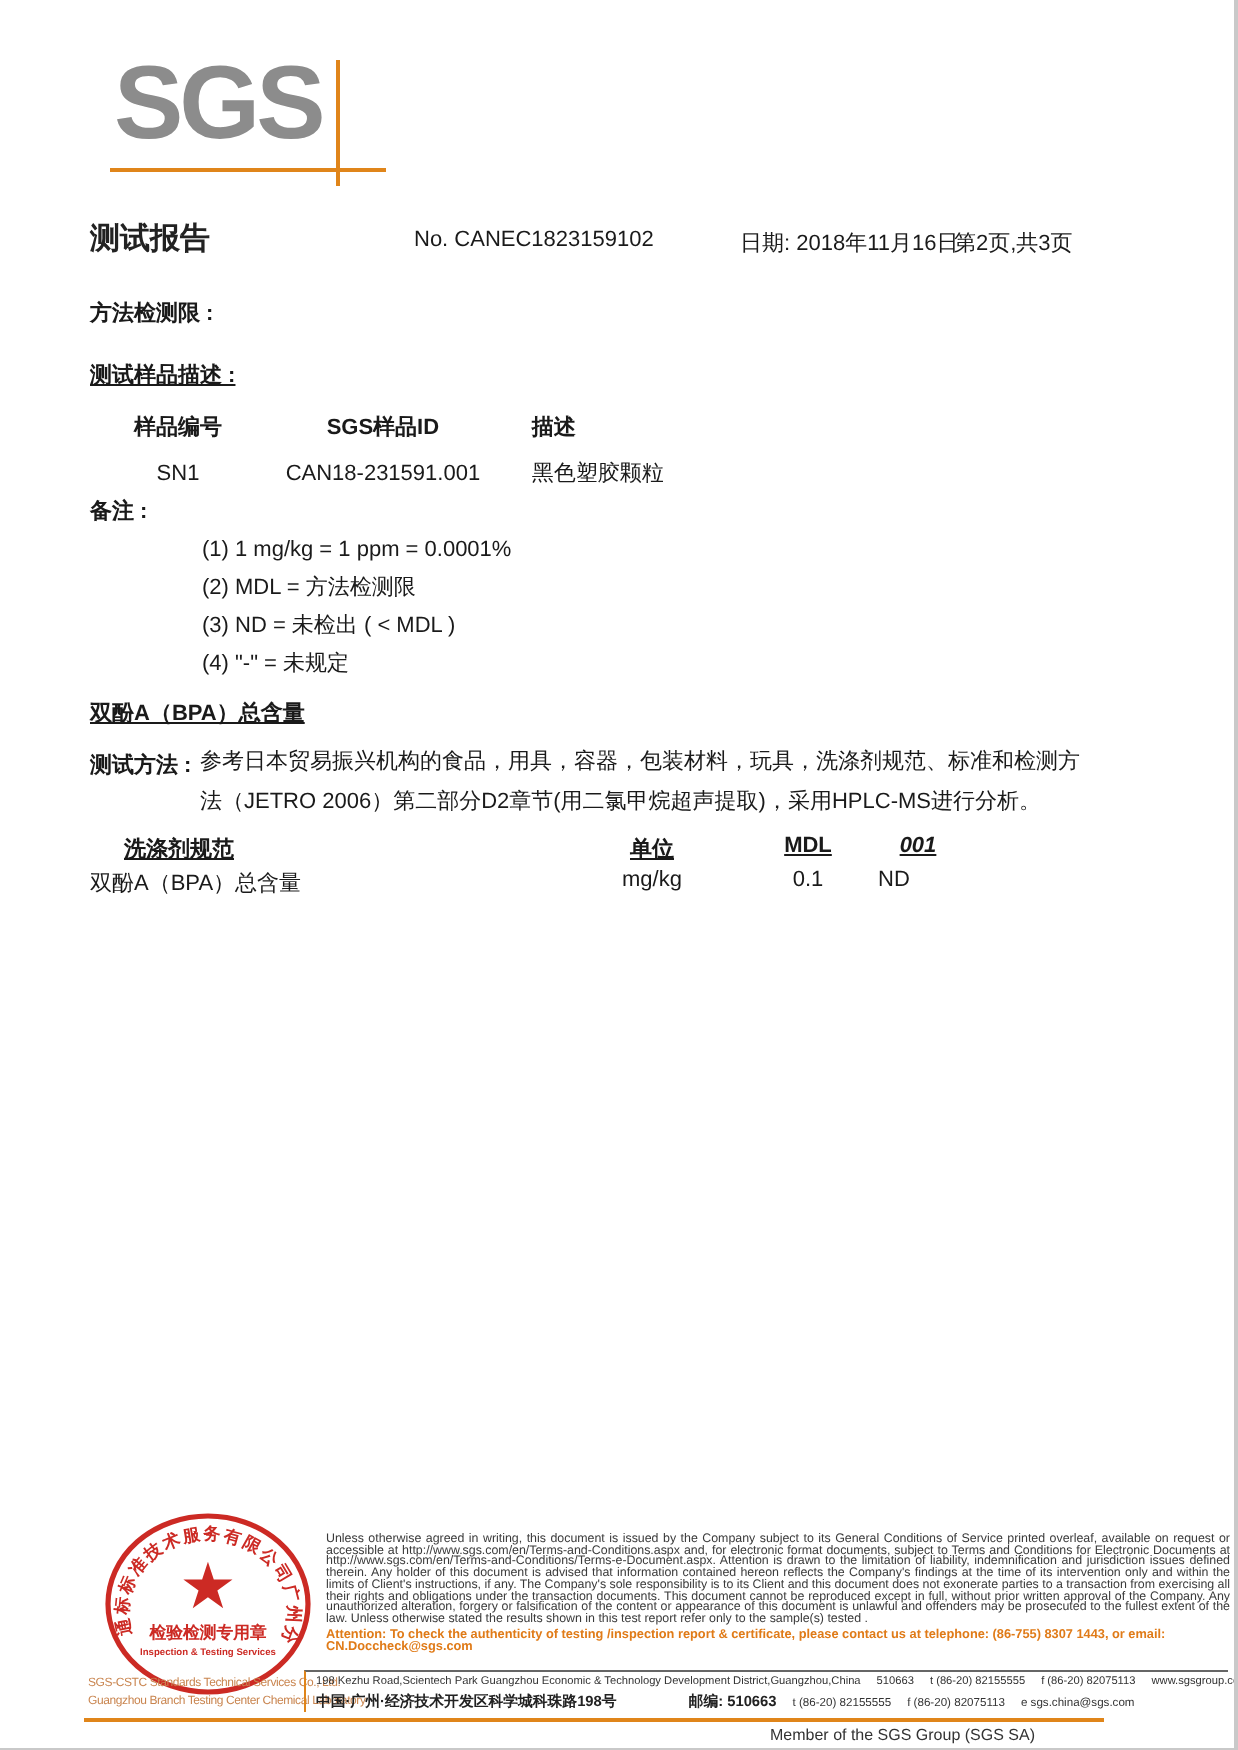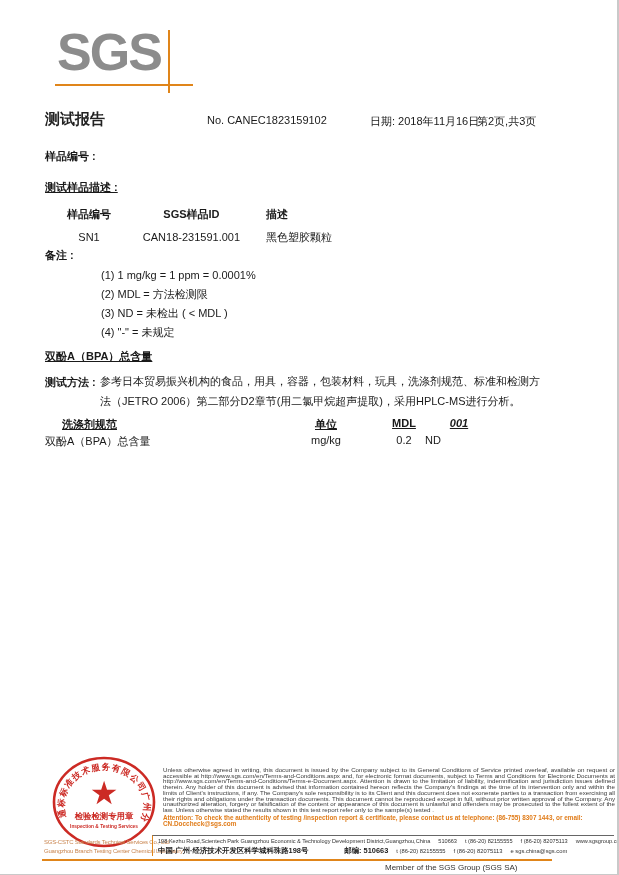--- a/index.html
+++ b/index.html
@@ -48,21 +48,21 @@
     <div class="logo-text">SGS</div>
   </div>
   <div class="abs hline-orange" style="left:55px;top:84px;width:138px;"></div>
   <div class="abs vline-orange" style="left:168px;top:30px;height:63px;"></div>
 
   <div class="abs doc-title" style="left:45px;top:110px;">测试报告</div>
   <div class="abs t11" style="left:207px;top:114px;">No. CANEC1823159102</div>
   <div class="abs t11" style="left:370px;top:114px;">日期: 2018年11月16日</div>
   <div class="abs t11" style="left:477px;top:114px;">第2页,共3页</div>
 
-  <div class="abs lbl" style="left:45px;top:149px;">样品编号 :</div>
+  <div class="abs lbl" style="left:45px;top:149px;">方法检测限 :</div>
 
   <div class="abs heading-ul" style="left:45px;top:180px;">测试样品描述 :</div>
 
   <div class="abs" style="left:47px;top:204px;">
     <div>
       <span class="lbl cell-c" style="width:84px;">样品编号</span>
       <span class="lbl cell-c" style="width:112px;">SGS样品ID</span>
       <span class="lbl" style="margin-left:14px;">描述</span>
     </div>
     <div style="margin-top:5px;">
@@ -87,22 +87,22 @@
     <div class="method-text">法（JETRO 2006）第二部分D2章节(用二氯甲烷超声提取)，采用HPLC-MS进行分析。</div>
   </div>
 
   <div class="abs" style="left:0;top:417px;width:619px;height:40px;">
     <span class="abs rt-head" style="left:62px;top:0;">洗涤剂规范</span>
     <span class="abs rt-head cell-c" style="left:305px;top:0;width:42px;">单位</span>
     <span class="abs rt-head cell-c" style="left:383px;top:0;width:42px;">MDL</span>
     <span class="abs rt-head-i cell-c" style="left:438px;top:0;width:42px;">001</span>
     <span class="abs t11" style="left:45px;top:17px;">双酚A（BPA）总含量</span>
     <span class="abs t11 cell-c" style="left:305px;top:17px;width:42px;">mg/kg</span>
-    <span class="abs t11 cell-c" style="left:383px;top:17px;width:42px;">0.2</span>
-    <span class="abs t11 cell-c" style="left:412px;top:17px;width:42px;text-align:center;">ND</span>
+    <span class="abs t11 cell-c" style="left:383px;top:17px;width:42px;">0.1</span>
+    <span class="abs t11 cell-c" style="left:426px;top:17px;width:42px;text-align:center;">ND</span>
   </div>
 
   <div class="abs" style="left:50px;top:755px;">
     <svg width="108" height="96" viewBox="0 0 108 96">
       <defs>
         <path id="ringPath" d="M 16,62 A 40,36 0 1 1 92,62" fill="none"></path>
       </defs>
       <ellipse cx="54" cy="47" rx="50" ry="44" fill="none" stroke="#cc2a24" stroke-width="2.6"></ellipse>
       <text font-size="8.6" fill="#cc2a24" font-weight="bold" letter-spacing="1.2"><textPath href="#ringPath">通标标准技术服务有限公司广州分公司</textPath></text>
       <text x="54" y="49" font-size="32" text-anchor="middle" fill="#cc2a24">★</text>

